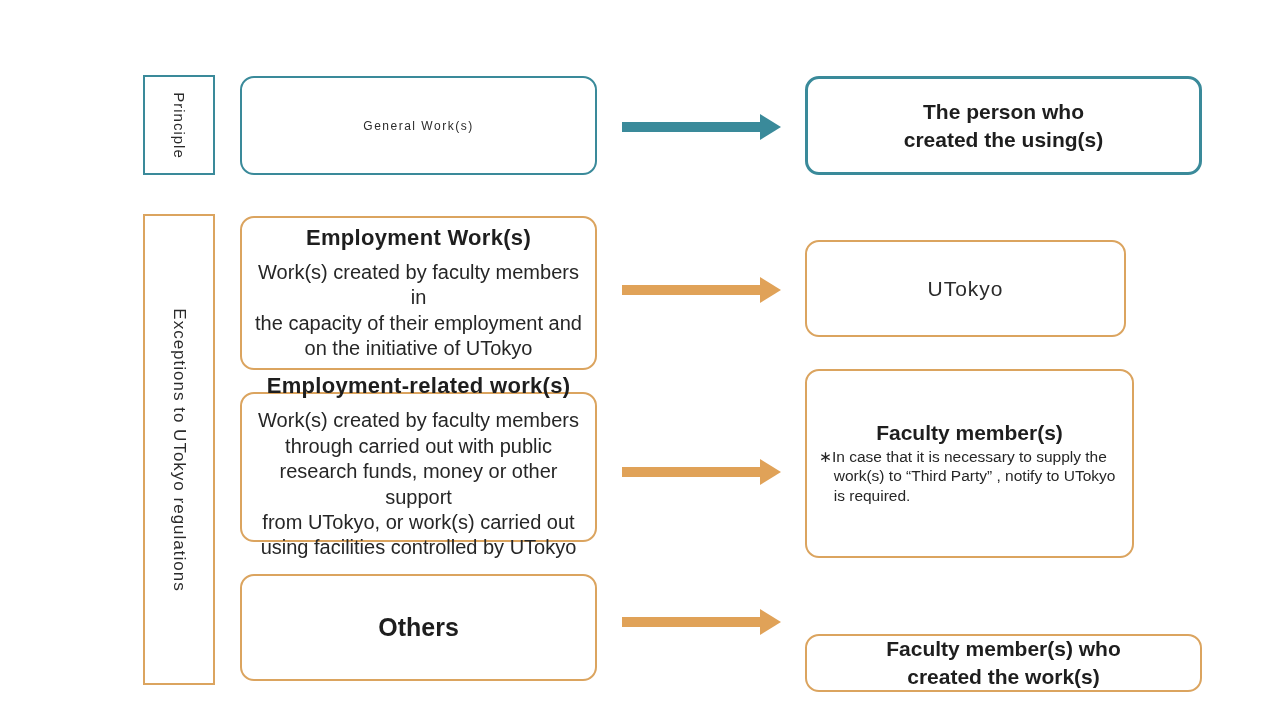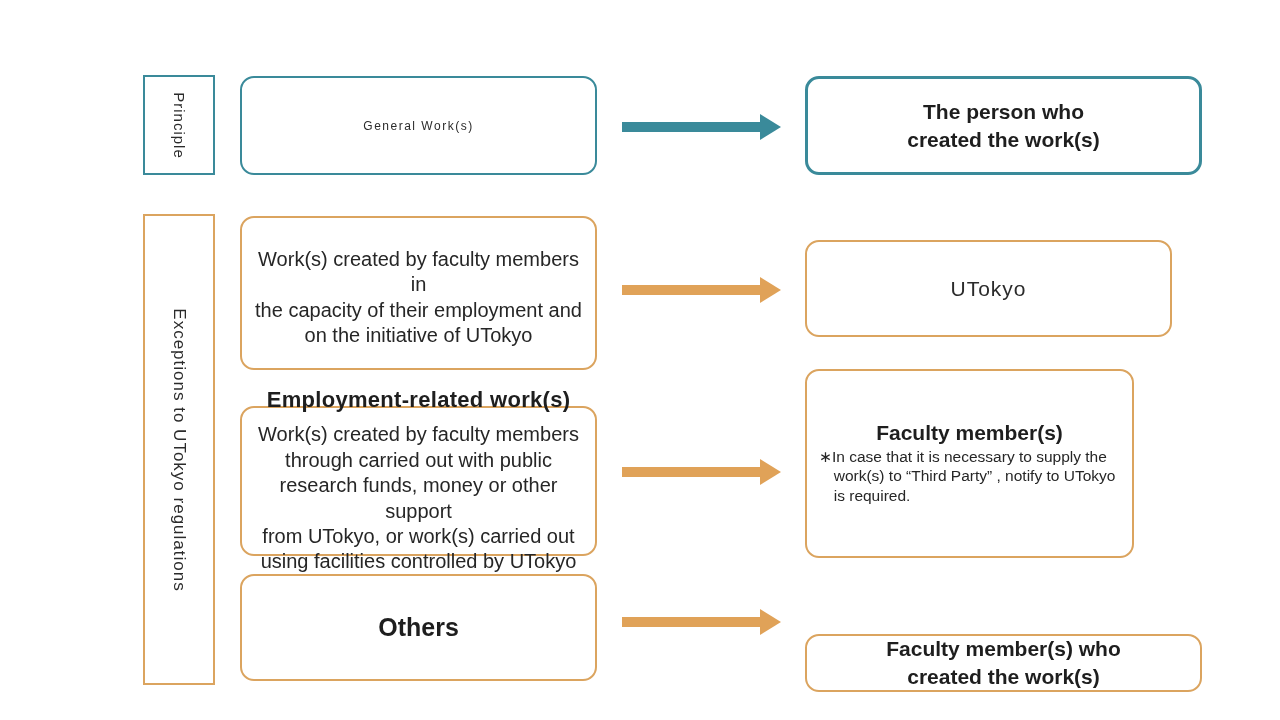--- a/index.html
+++ b/index.html
@@ -86,39 +86,40 @@
     <span class="title-light">General Work(s)</span>
   </div>
 
   <div class="arrow teal" style="left:622px;top:114px;">
     <div class="shaft"></div>
     <div class="head"></div>
   </div>
 
   <div class="box teal-border-thick rounded" style="left:805px;top:76px;width:397px;height:99px;">
     <span class="title-bold-md">The person who
-created the work(s)</span>
+created the using(s)</span>
   </div>
 
   <div class="box orange-border rounded" style="left:240px;top:216px;width:357px;height:154px;padding:6px 10px;">
+    <span class="title-bold">Employment Work(s)</span>
     <span class="body-text">Work(s) created by faculty members in
 the capacity of their employment and
 on the initiative of UTokyo</span>
   </div>
 
   <div class="arrow orange" style="left:622px;top:277px;">
     <div class="shaft"></div>
     <div class="head"></div>
   </div>
 
-  <div class="box orange-border rounded" style="left:805px;top:240px;width:367px;height:97px;">
+  <div class="box orange-border rounded" style="left:805px;top:240px;width:321px;height:97px;">
     <span class="title-plain">UTokyo</span>
   </div>
 
-  <div class="box orange-border rounded" style="left:240px;top:406px;width:357px;height:150px;padding:6px 12px;">
+  <div class="box orange-border rounded" style="left:240px;top:392px;width:357px;height:150px;padding:6px 12px;">
     <span class="title-bold">Employment-related work(s)</span>
     <span class="body-text" style="">Work(s) created by faculty members
 through carried out with public
 research funds, money or other support
 from UTokyo, or work(s) carried out
 using facilities controlled by UTokyo</span>
   </div>
 
   <div class="arrow orange" style="left:622px;top:459px;">
     <div class="shaft"></div>

